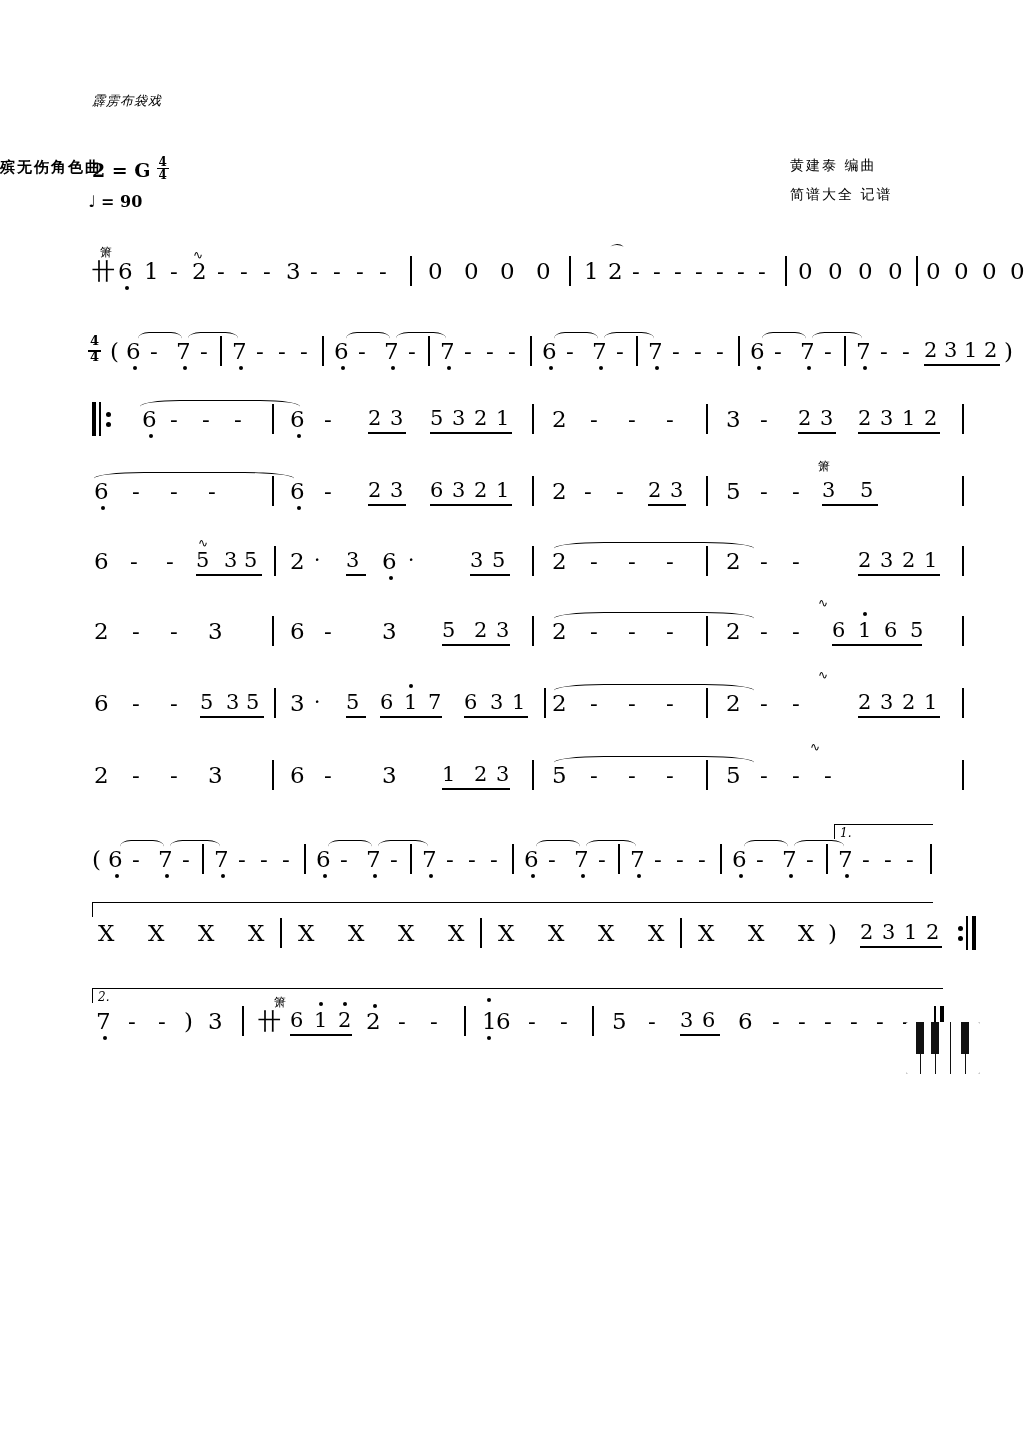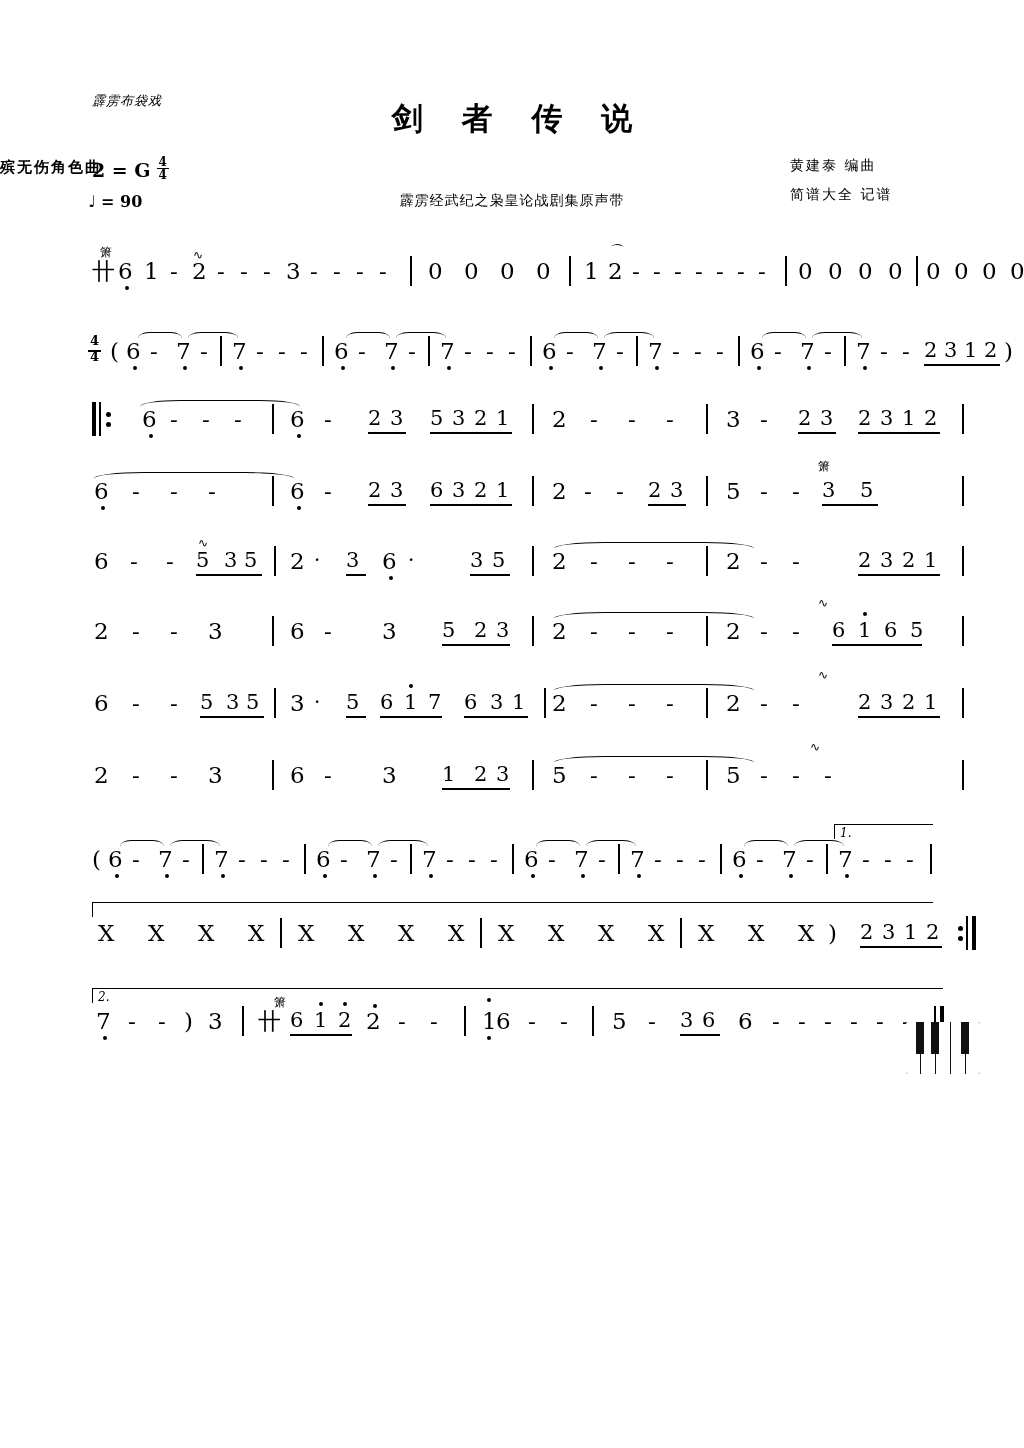--- a/index.html
+++ b/index.html
@@ -230,23 +230,21 @@
     letter-spacing: 0.5px;
     margin-top: 3px;
   }
 </style>
 </head>
 <body>
 
 <div class="page">
 
   <div class="series-tag">霹雳布袋戏</div>
-  <div class="title">剑 者 传 说</div>
   <div class="subtitle1">殡无伤角色曲</div>
-  <div class="subtitle2">霹雳经武纪之枭皇论战剧集原声带</div>
   <div class="credit1">黄建泰  编曲</div>
   <div class="credit2">简谱大全  记谱</div>
 
   <div class="keysig">
     <span>2 = G</span><span class="frac"><span class="num">4</span><span class="den">4</span></span>
   </div>
   <div class="tempo">♩ = 90</div>
 
   <div class="sysrow" style="top:250px">
     <div class="notes">

